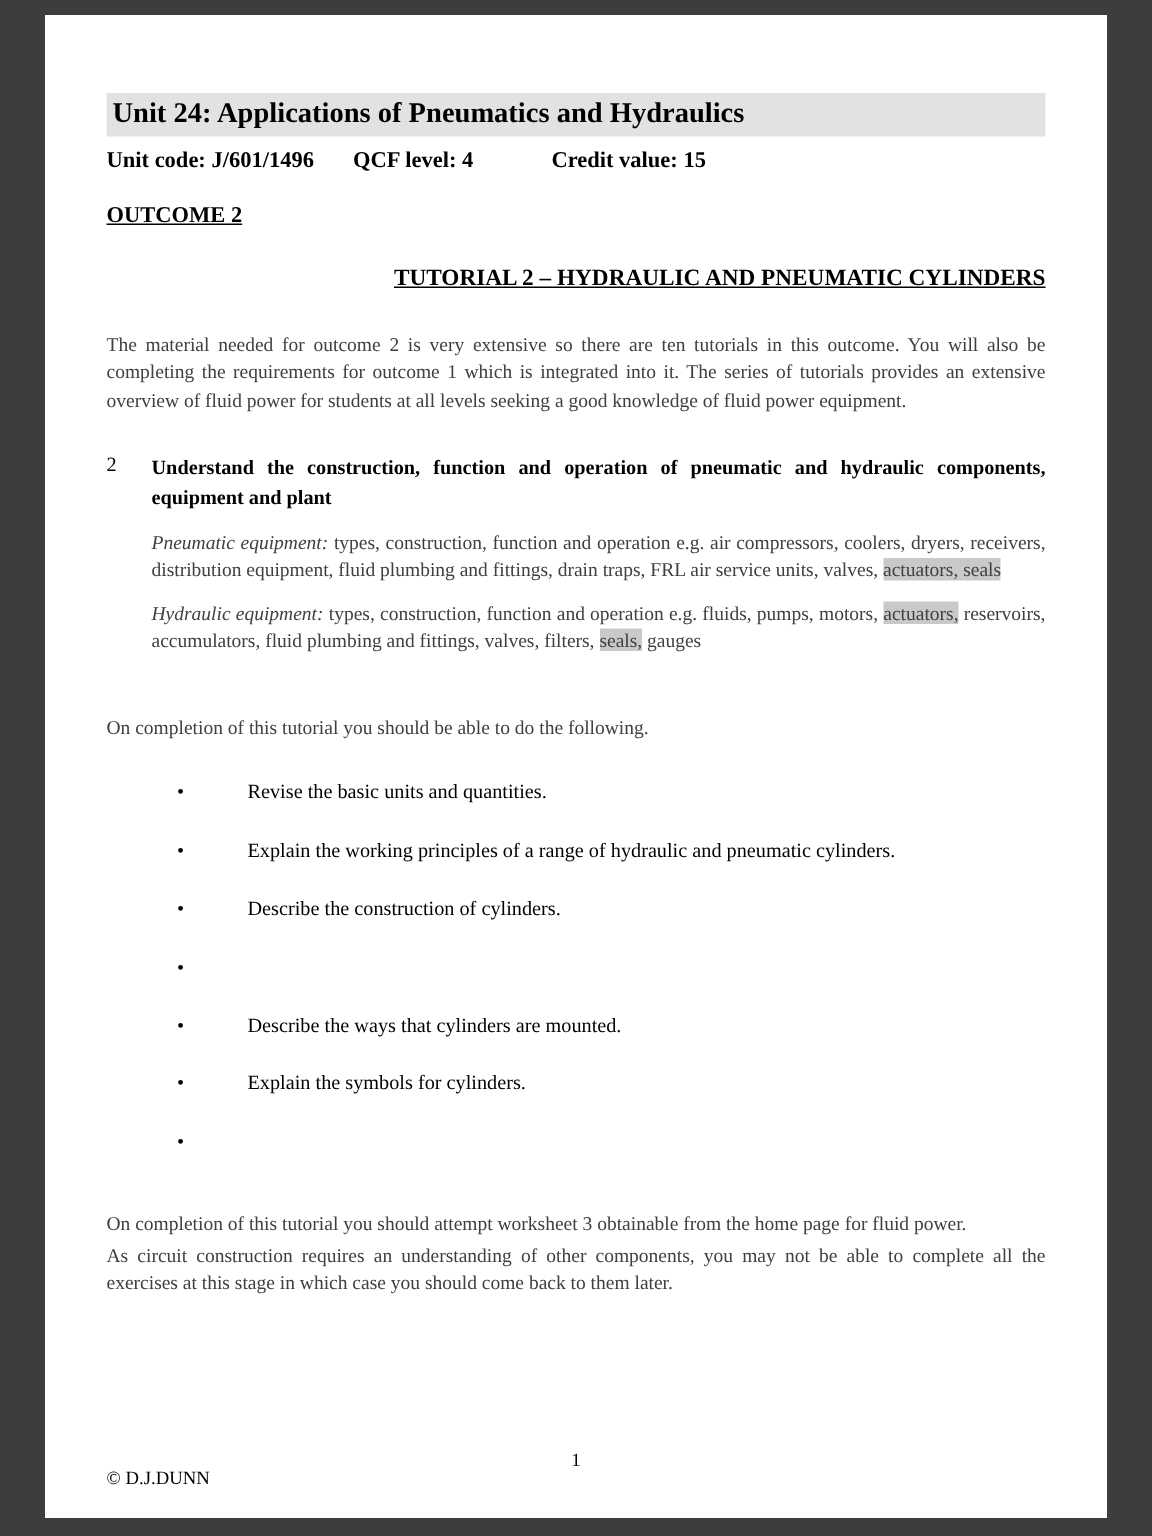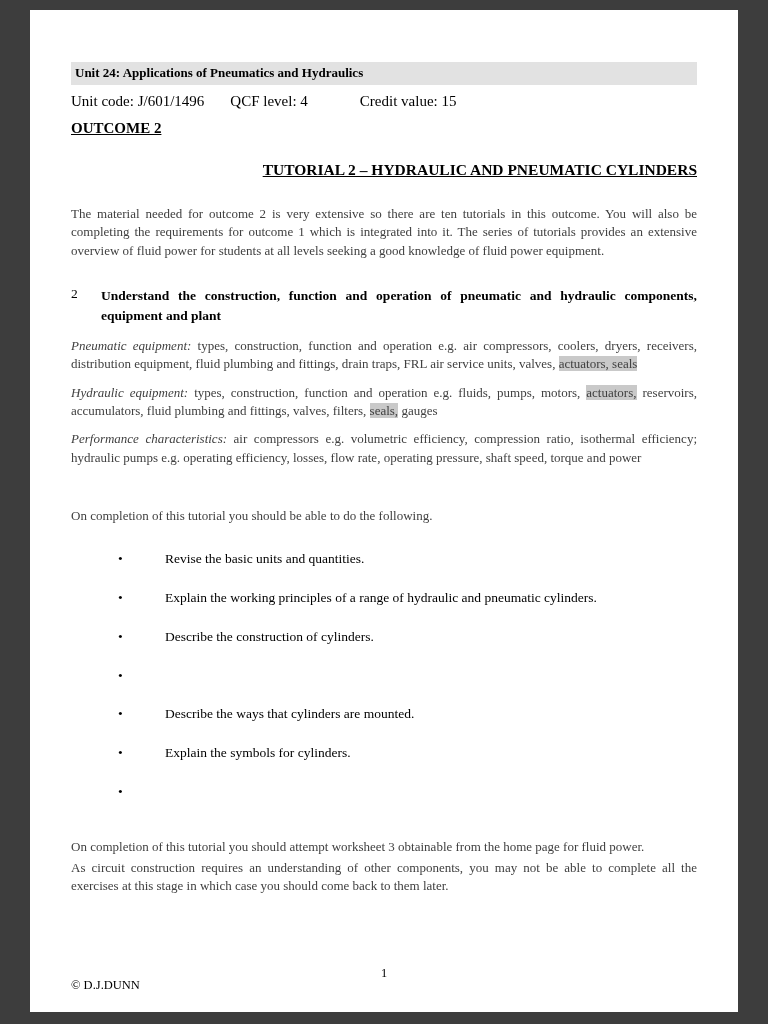--- a/index.html
+++ b/index.html
@@ -18,28 +18,28 @@
     display: flex;
     flex-direction: column;
     position: relative;
   }
   .title-bar {
     background: #e2e2e2;
     padding: 3px 6px 4px 4px;
     margin-bottom: 8px;
   }
   .title-bar h1 {
-    font-size: 13px;
+    font-size: 19px;
     font-weight: bold;
     color: #000;
   }
   .unit-line {
     font-size: 15px;
-    font-weight: normal;
-    margin-bottom: 10px;
+    font-weight: bold;
+    margin-bottom: 20px;
   }
   .unit-line .seg1 { margin-right: 26px; }
   .unit-line .seg2 { margin-right: 52px; }
   .center-head {
     text-align: left;
     font-size: 15px;
     font-weight: bold;
     margin-bottom: 14px;
   }
   .center-head .u { text-decoration: underline; }
@@ -67,20 +67,21 @@
     font-size: 13.5px;
   }
   .section-heading {
     font-size: 13.5px;
     font-weight: bold;
     line-height: 1.42;
     text-align: justify;
     flex: 1;
   }
   .sub-para {
+    margin-left: 30px;
     margin-bottom: 10px;
   }
   .italic-lead { font-style: italic; }
   .hl { background: #c9c9c9; }
   .completion-intro { margin: 30px 0 18px 0; }
   ul.bullet-list {
     list-style: none;
     margin: 6px 0 16px 0;
   }
   ul.bullet-list li {
@@ -129,21 +130,20 @@
 
   <div class="section-row">
     <span class="section-num">2</span>
     <span class="section-heading">Understand the construction, function and operation of pneumatic and hydraulic components, equipment and plant</span>
   </div>
 
   <p class="body-text sub-para"><span class="italic-lead">Pneumatic equipment:</span><span> types, construction, function and operation e.g. air compressors, coolers, dryers, receivers, distribution equipment, fluid plumbing and fittings, drain traps, FRL air service units, valves, </span><span class="hl">actuators, seals</span></p>
 
   <p class="body-text sub-para"><span class="italic-lead">Hydraulic equipment:</span><span> types, construction, function and operation e.g. fluids, pumps, motors, </span><span class="hl">actuators,</span><span> reservoirs, accumulators, fluid plumbing and fittings, valves, filters, </span><span class="hl">seals,</span><span> gauges</span></p>
 
-  <p class="body-text sub-para"><span class="italic-lead">Performance characteristics:</span><span> air compressors e.g. volumetric efficiency, compression ratio, isothermal efficiency; hydraulic pumps e.g. operating efficiency, losses, flow rate, operating pressure, shaft speed, torque and power</span></p>
 
   <p class="body-text completion-intro">On completion of this tutorial you should be able to do the following.</p>
 
   <ul class="bullet-list">
     <li>
         <span class="dot">•</span>
         <span>Revise the basic units and quantities.</span>
       </li>
     <li>
         <span class="dot">•</span>

